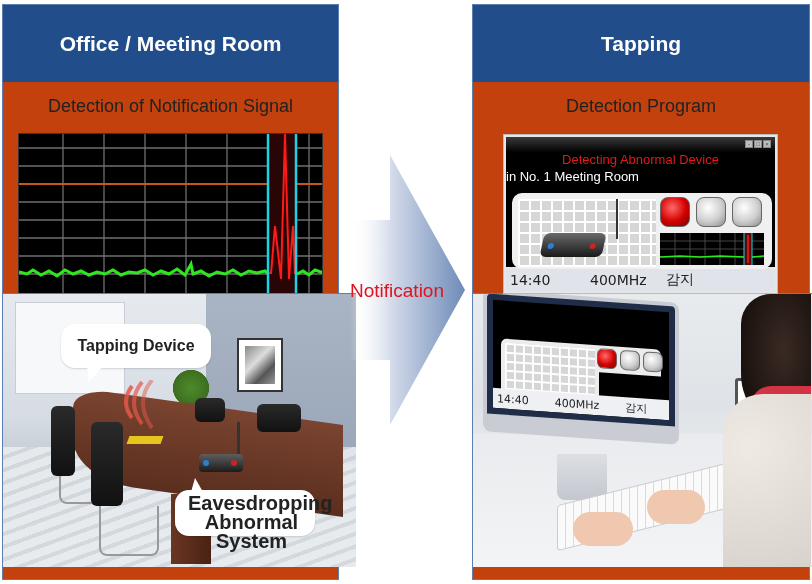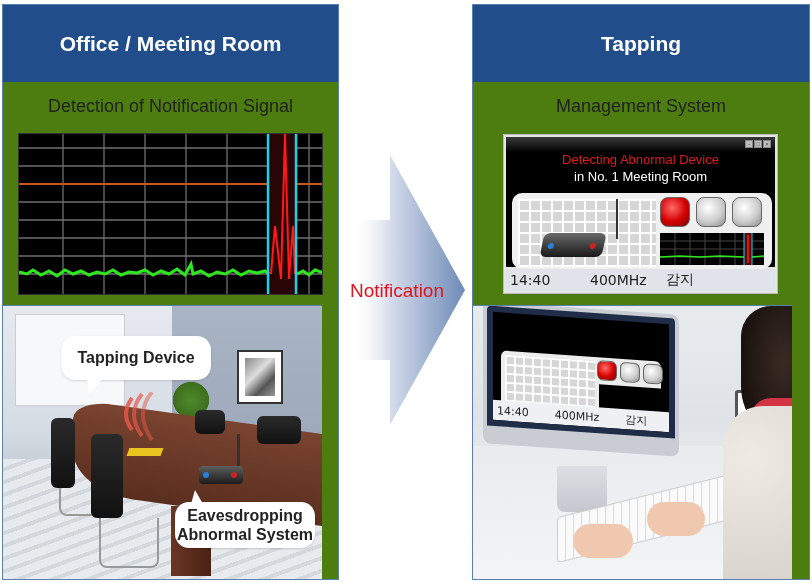--- a/index.html
+++ b/index.html
@@ -1,30 +1,30 @@
 <!DOCTYPE html>
 <html><head>
 <meta charset="utf-8">
 <style>
   * { box-sizing: border-box; margin: 0; padding: 0; }
   html, body { width: 812px; height: 584px; background: #ffffff; overflow: hidden; font-family: "Liberation Sans", "DejaVu Sans", sans-serif; }
   .stage { position: relative; width: 812px; height: 584px; }
 
-  .panel { position: absolute; top: 4px; border: 1px solid #5b7fae; background: #4d7c0f; }
+  .panel { position: absolute; top: 4px; border: 1px solid #5b7fae; background: #c2410c; }
   .panel.left { left: 2px; width: 337px; height: 576px; }
   .panel.right { left: 472px; width: 338px; height: 576px; }
   .panel-header { height: 77px; background: #214e8a; color: #fff; font-weight: bold; font-size: 21px; display: flex; align-items: center; justify-content: center; }
   .panel-subtitle { text-align: center; color: #222; font-size: 18px; margin-top: 14px; height: 26px; }
 
   
   .spectrum { position: absolute; left: 17px; top: 132px; width: 305px; height: 162px; background: #000; border: 1px solid #333; overflow: hidden; }
   .spectrum svg { display: block; }
 
   
-  .photo { position: absolute; left: 0; top: 300px; width: 319px; height: 274px; overflow: hidden; border-top: 1px solid #5b7fae; }
+  .photo { position: absolute; left: 0; top: 288px; width: 353px; height: 274px; overflow: hidden; border-top: 1px solid #5b7fae; }
 
   
   .room-bg { position: absolute; inset: 0; background: linear-gradient(180deg, #e6eaef 0%, #d6dce4 45%, #c5ccd4 60%, #dfe3e7 100%); }
   .room-wall-right { position: absolute; right: 0; top: 0; width: 150px; height: 170px; background: linear-gradient(180deg, #a9b4c4, #9aa7b8); }
   .screen-board { position: absolute; left: 12px; top: 8px; width: 110px; height: 92px; background: #f6f8fa; border: 1px solid #c9ced5; }
   .frame-pic { position: absolute; left: 234px; top: 44px; width: 46px; height: 54px; background: #fff; border: 2px solid #333; }
   .frame-pic::after { content: ""; position: absolute; left: 6px; top: 6px; right: 6px; bottom: 6px; background: linear-gradient(135deg, #888, #ddd 40%, #555 70%, #999); }
   .plant { position: absolute; left: 168px; top: 72px; width: 40px; height: 44px; background: radial-gradient(circle at 50% 50%, #4e8a2a 0%, #3d6e1f 60%, transparent 62%); }
   .floor { position: absolute; left: 0; right: 0; bottom: 0; height: 120px; background: repeating-linear-gradient(160deg, #e9ecef 0 8px, #d3d8dd 8px 12px); opacity: .9; }
   .table { position: absolute; left: 70px; top: 112px; width: 270px; height: 92px; background: linear-gradient(180deg, #7a4430, #5a2e1e); border-radius: 40px 0 0 60px / 20px 0 0 40px; transform: skewY(8deg); }
@@ -40,34 +40,34 @@
   .folder { position: absolute; left: 125px; top: 142px; width: 34px; height: 8px; background: #e8c51e; transform: skewX(-20deg); }
   .detector { position: absolute; left: 196px; top: 160px; width: 44px; height: 18px; background: linear-gradient(180deg, #5e5e5e, #1c1c1c); border-radius: 4px; }
   .detector-antenna { position: absolute; left: 234px; top: 128px; width: 3px; height: 36px; background: #333; }
   .detector .led-blue { position: absolute; left: 4px; top: 6px; width: 6px; height: 6px; border-radius: 50%; background: #2c7fd6; }
   .detector .led-red { position: absolute; right: 6px; top: 6px; width: 6px; height: 6px; border-radius: 50%; background: #c22; }
   .waves { position: absolute; left: 115px; top: 86px; width: 50px; height: 50px; }
 
   .bubble { position: absolute; background: #fff; border-radius: 14px; color: #222; font-weight: bold; text-align: center; box-shadow: 0 1px 2px rgba(0,0,0,.15); }
   .bubble.tap { left: 58px; top: 30px; width: 150px; height: 44px; font-size: 16px; line-height: 44px; }
   .bubble.tap::after { content: ""; position: absolute; left: 24px; bottom: -14px; border-left: 6px solid transparent; border-right: 10px solid transparent; border-top: 16px solid #fff; transform: skewX(-15deg); }
-  .bubble.eds { left: 172px; top: 196px; width: 140px; height: 46px; font-size: 16px; line-height: 19px; padding-top: 4px; }
+  .bubble.eds { left: 172px; top: 196px; width: 140px; height: 46px; font-size: 20px; line-height: 19px; padding-top: 4px; padding-left: 13px; }
   .bubble.eds::before { content: ""; position: absolute; left: 16px; top: -12px; border-left: 4px solid transparent; border-right: 8px solid transparent; border-bottom: 14px solid #fff; }
 
   
   .arrow { position: absolute; left: 350px; top: 155px; width: 115px; height: 270px; }
   .notification { position: absolute; left: 350px; top: 280px; color: #e0141e; font-size: 19px; }
 
   
   .mgmt { position: absolute; left: 503px; top: 134px; width: 275px; height: 160px; background: #e6e6e6; border: 1px solid #bbb; }
   .mgmt-top { position: absolute; left: 2px; top: 2px; right: 2px; height: 130px; background: linear-gradient(180deg, #3a3a3a 0%, #000 12%, #000 100%); }
   .win-btns { position: absolute; right: 4px; top: 3px; display: flex; gap: 1px; }
   .win-btn { width: 8px; height: 8px; background: #bdbdbd; border: 1px solid #888; font-size: 6px; line-height: 6px; text-align: center; color: #444; }
   .alert-line1 { position: absolute; top: 15px; left: 0; right: 0; text-align: center; color: #e01b1b; font-size: 13px; }
-  .alert-line2 { position: absolute; top: 32px; left: 0; right: 0; text-align: center; color: #fff; font-size: 13px; }
+  .alert-line2 { position: absolute; top: 32px; left: 0; right: 0; color: #fff; font-size: 13px; }
   .inner-panel { position: absolute; left: 6px; top: 56px; width: 260px; height: 76px; background: #f0f0f0; border-radius: 10px; overflow: hidden; }
   .grid-tiles { position: absolute; left: 6px; top: 6px; width: 138px; height: 68px; background-image: linear-gradient(#fff 2px, transparent 2px), linear-gradient(90deg, #fff 2px, transparent 2px); background-size: 11px 11px; background-color: #d6d6d6; }
   .router { position: absolute; left: 30px; top: 40px; width: 62px; height: 24px; background: linear-gradient(180deg, #6a6a6a, #1a1a1a); border-radius: 6px; transform: skewX(-12deg); }
   .router-antenna { position: absolute; left: 104px; top: 6px; width: 2px; height: 40px; background: #333; }
   .router .led-blue { position: absolute; left: 6px; top: 10px; width: 6px; height: 6px; border-radius: 50%; background: #2c7fd6; }
   .router .led-red { position: absolute; right: 8px; top: 10px; width: 6px; height: 6px; border-radius: 50%; background: #c22; }
   .lamps { position: absolute; left: 148px; top: 4px; display: flex; gap: 6px; }
   .lamp { width: 30px; height: 30px; border-radius: 8px; border: 1px solid #666; }
   .lamp.red { background: radial-gradient(circle at 40% 35%, #ff6a6a, #d40000 55%, #7a0000); }
   .lamp.gray { background: radial-gradient(circle at 40% 35%, #ffffff, #cfcfcf 55%, #8a8a8a); }
@@ -174,21 +174,21 @@
         <stop offset="0.35" stop-color="#d5dceb"></stop>
         <stop offset="1" stop-color="#6e8bb8"></stop>
       </linearGradient>
     </defs>
     <polygon points="0,65 40,65 40,0 115,135 40,270 40,205 0,205" fill="url(#ag)"></polygon>
   </svg>
   <div class="notification">Notification</div>
 
   <div class="panel right">
     <div class="panel-header">Tapping</div>
-    <div class="panel-subtitle">Management System</div>
+    <div class="panel-subtitle">Detection Program</div>
 
     <div class="photo">
       <div class="office-bg"></div>
       <div class="desk"></div>
       <div class="laptop"></div>
       <div class="stand"></div>
       <div class="monitor">
         <div class="mon-screen">
           <div class="mon-inner">
             <div style="position:absolute;left:4px;top:4px;width:90px;height:48px;background-image:linear-gradient(#fff 2px,transparent 2px),linear-gradient(90deg,#fff 2px,transparent 2px);background-size:9px 9px;background-color:#d6d6d6;"></div>

